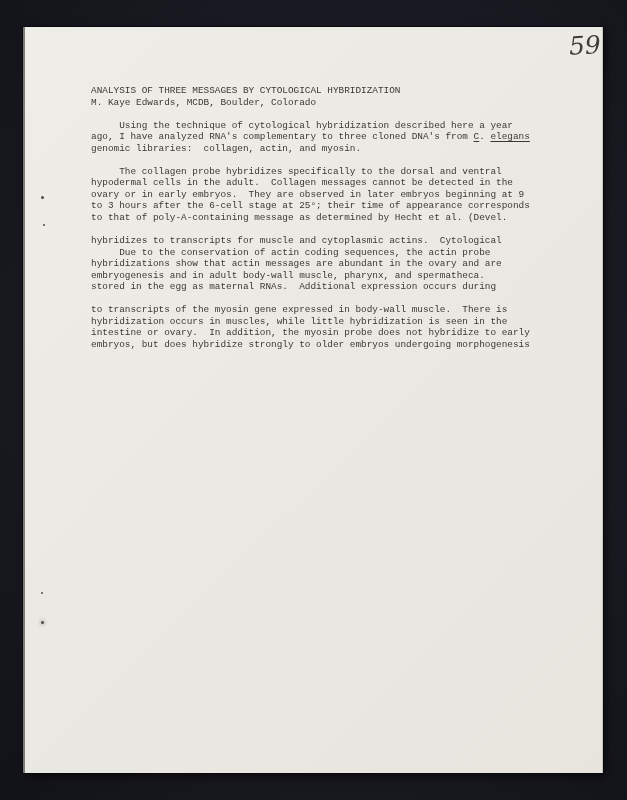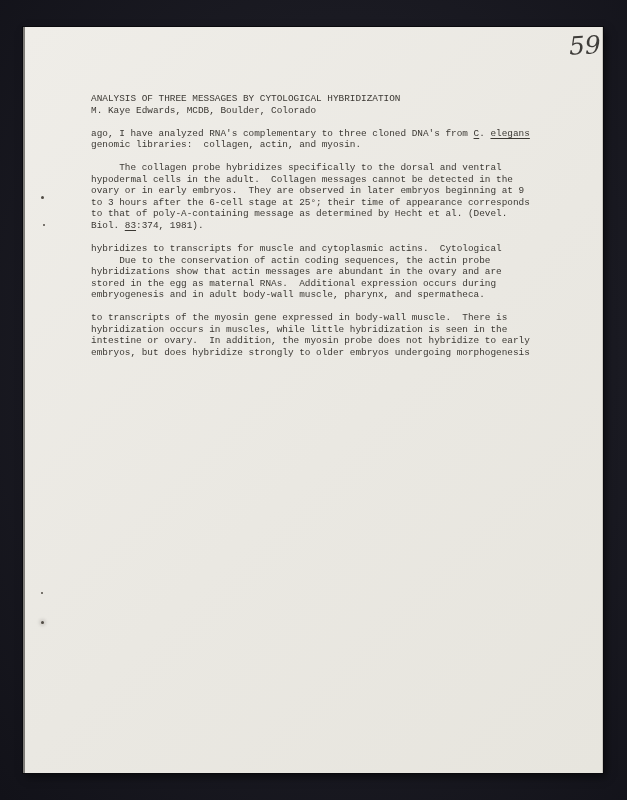--- a/index.html
+++ b/index.html
@@ -18,21 +18,21 @@
     border-left: 2px solid #7d7b77;
     border-right: 1px solid #c9c6bf;
     box-shadow: 0 0 0 1px #0a0a0e, 3px 4px 8px rgba(0,0,0,0.55);
   }
   .pagenum {
     position: absolute; left: 544px; top: 4px;
     font-family: "DejaVu Serif", serif; font-style: italic;
     font-size: 25px; color: #3f3d3a;
     transform: rotate(-3deg);
   }
-  .textblock { position: absolute; left: 66px; top: 66px; width: 460px; }
+  .textblock { position: absolute; left: 66px; top: 58px; width: 460px; }
   .docline {
     font-family: "Liberation Mono", monospace;
     font-size: 9.4px; line-height: 11.55px;
     white-space: pre; color: #3b3833;
     letter-spacing: 0;
   }
   .paragraph { margin-top: 11.55px; }
   #paragraphs { margin-top: 11.55px; }
   .u { text-decoration: underline; text-underline-offset: 2px; }
   .dot {
@@ -54,37 +54,37 @@
     <div class="dot d1"></div>
     <div class="dot d2"></div>
     <div class="dot d3"></div>
     <div class="dot d4"></div>
 
     <div class="textblock">
       <div class="docline">ANALYSIS OF THREE MESSAGES BY CYTOLOGICAL HYBRIDIZATION</div>
       <div class="docline">M. Kaye Edwards, MCDB, Boulder, Colorado</div>
       <div id="paragraphs">
           <div class="paragraph">
+            <div class="docline"><span>     Using the technique of cytological hybridization described here a year</span></div>
             <div class="docline"><span>ago, I have analyzed RNA's complementary to three cloned DNA's from </span><span class="u">C</span><span>. </span><span class="u">elegans</span></div>
             <div class="docline"><span>genomic libraries:  collagen, actin, and myosin.</span></div>
           </div>
           <div class="paragraph">
             <div class="docline"><span>     The collagen probe hybridizes specifically to the dorsal and ventral</span></div>
             <div class="docline"><span>hypodermal cells in the adult.  Collagen messages cannot be detected in the</span></div>
             <div class="docline"><span>ovary or in early embryos.  They are observed in later embryos beginning at 9</span></div>
             <div class="docline"><span>to 3 hours after the 6-cell stage at 25°; their time of appearance corresponds</span></div>
             <div class="docline"><span>to that of poly-A-containing message as determined by Hecht et al. (Devel.</span></div>
-            <div class="docline"><span>Biol. </span><span class="u">83</span><span>:374, 1981).</span></div>
           </div>
           <div class="paragraph">
             <div class="docline"><span>hybridizes to transcripts for muscle and cytoplasmic actins.  Cytological</span></div>
             <div class="docline"><span>     Due to the conservation of actin coding sequences, the actin probe</span></div>
             <div class="docline"><span>hybridizations show that actin messages are abundant in the ovary and are</span></div>
+            <div class="docline"><span>embryogenesis and in adult body-wall muscle, pharynx, and spermatheca.</span></div>
             <div class="docline"><span>stored in the egg as maternal RNAs.  Additional expression occurs during</span></div>
-            <div class="docline"><span>embryogenesis and in adult body-wall muscle, pharynx, and spermatheca.</span></div>
           </div>
           <div class="paragraph">
             <div class="docline"><span>to transcripts of the myosin gene expressed in body-wall muscle.  There is</span></div>
             <div class="docline"><span>hybridization occurs in muscles, while little hybridization is seen in the</span></div>
             <div class="docline"><span>intestine or ovary.  In addition, the myosin probe does not hybridize to early</span></div>
             <div class="docline"><span>embryos, but does hybridize strongly to older embryos undergoing morphogenesis</span></div>
           </div>
         </div>
     </div>
   </div>

